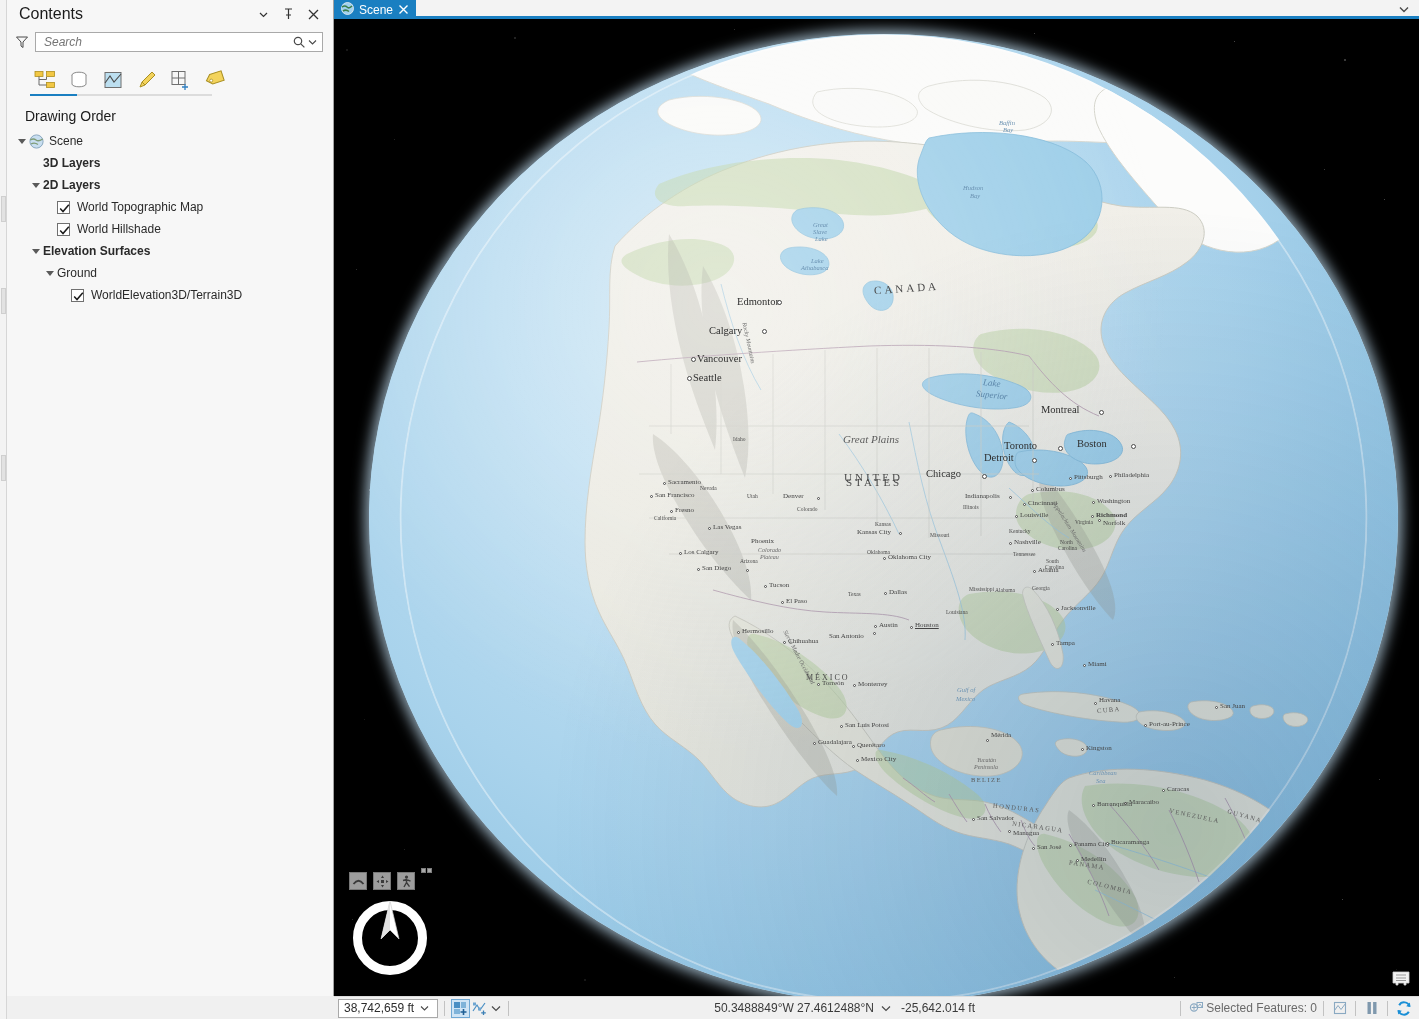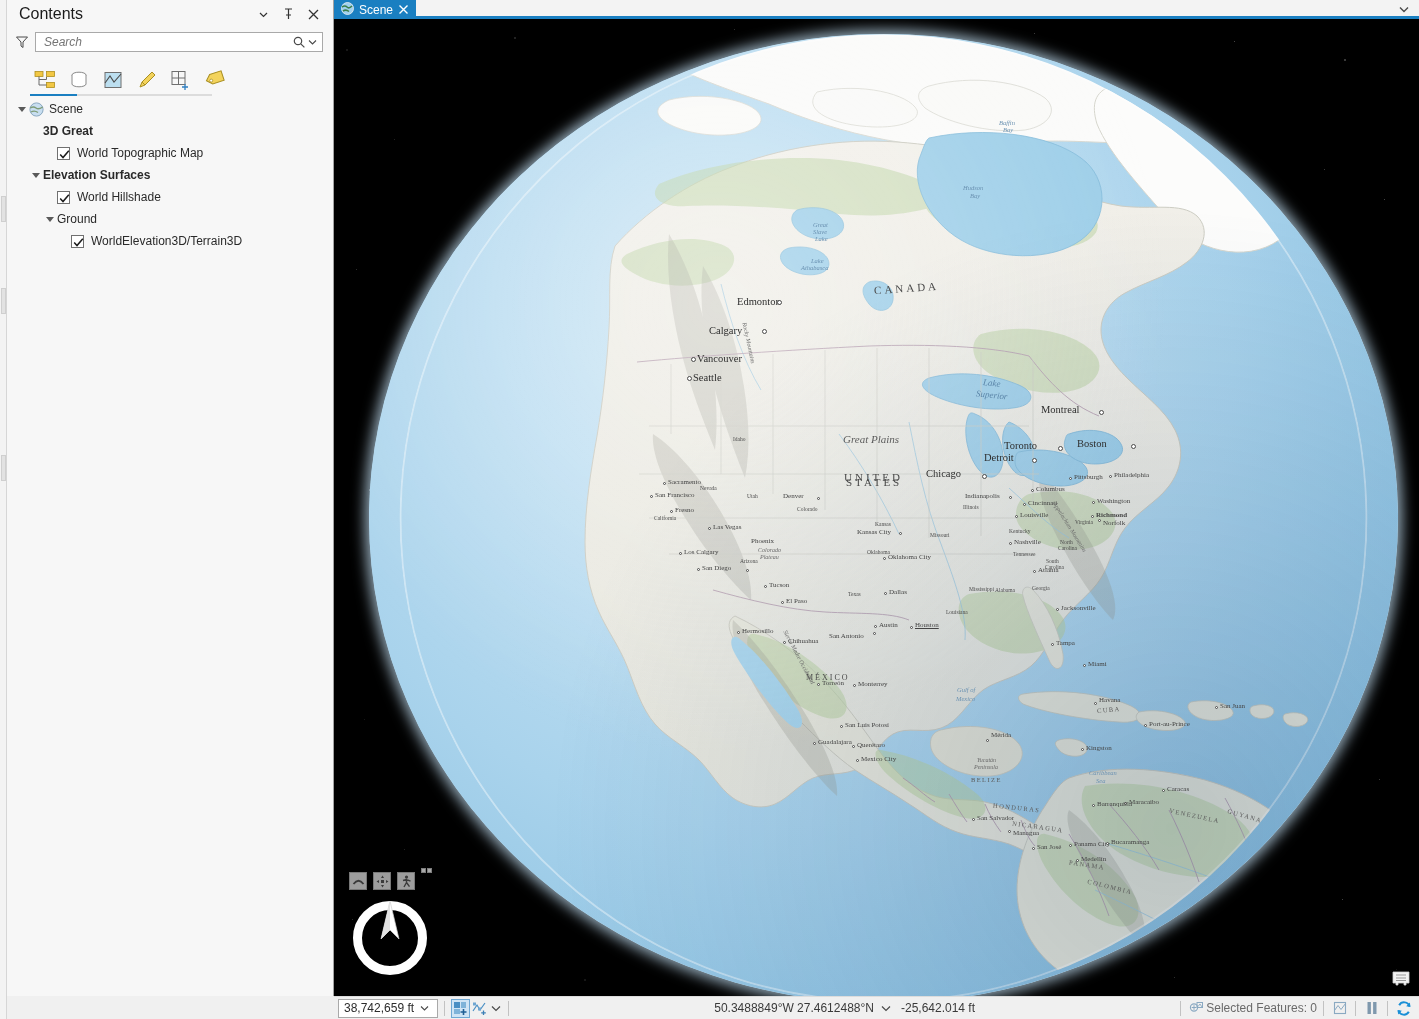--- a/index.html
+++ b/index.html
@@ -336,59 +336,66 @@
         <svg width="22" height="20" viewBox="0 0 22 20">
           <path d="M7 3 H19 L19 13 H7 L2 8 Z" fill="#f3d35c" stroke="#a98f22" stroke-width="1" transform="rotate(-18 11 8)"></path>
           <circle cx="7.2" cy="10.6" r="1.5" fill="#fff" stroke="#a98f22" stroke-width=".8"></circle>
         </svg>
       </div>
       <div class="tool-tabs-rule">
           <i></i>
         </div>
     </div>
 
+    <div class="section-title">Drawing Order</div>
 
     <div class="tree" id="layer-tree">
         <div class="tnode" style="padding-left: 0px;">
           <span class="twist">
             <span class="twist-tri"></span>
           </span>
           <span class="globe-sm"><svg width="15" height="15" viewBox="0 0 15 15">
               <circle cx="7.5" cy="7.5" r="6.6" fill="#c8def0" stroke="#8aa8c0" stroke-width="1"></circle>
               <path d="M1.2 6 Q4.5 4 7 6 T13.6 5 M2 10 Q5.5 8 9 10.5" fill="none" stroke="#7f9c77" stroke-width="1.4"></path>
             </svg></span>
           <span>Scene</span>
         </div>
         <div class="tnode bold" style="padding-left: 14px;">
           <span class="twist-sp"></span>
-          <span>3D Great</span>
+          <span>3D Layers</span>
+        </div>
+        <div class="tnode bold" style="padding-left: 14px;">
+          <span class="twist">
+            <span class="twist-tri"></span>
+          </span>
+          <span>2D Layers</span>
         </div>
         <div class="tnode" style="padding-left: 28px;">
           <span class="twist-sp"></span>
           <span class="cb">
             <svg width="11" height="11" viewBox="0 0 11 11">
               <path d="M1.2 5.6 L4 8.6 L9.8 1.8" fill="none" stroke="#1b1b1b" stroke-width="1.5"></path>
             </svg>
           </span>
           <span>World Topographic Map</span>
         </div>
-        <div class="tnode bold" style="padding-left: 14px;">
-          <span class="twist">
-            <span class="twist-tri"></span>
-          </span>
-          <span>Elevation Surfaces</span>
-        </div>
         <div class="tnode" style="padding-left: 28px;">
           <span class="twist-sp"></span>
           <span class="cb">
             <svg width="11" height="11" viewBox="0 0 11 11">
               <path d="M1.2 5.6 L4 8.6 L9.8 1.8" fill="none" stroke="#1b1b1b" stroke-width="1.5"></path>
             </svg>
           </span>
           <span>World Hillshade</span>
+        </div>
+        <div class="tnode bold" style="padding-left: 14px;">
+          <span class="twist">
+            <span class="twist-tri"></span>
+          </span>
+          <span>Elevation Surfaces</span>
         </div>
         <div class="tnode" style="padding-left: 28px;">
           <span class="twist">
             <span class="twist-tri"></span>
           </span>
           <span>Ground</span>
         </div>
         <div class="tnode" style="padding-left: 42px;">
           <span class="twist-sp"></span>
           <span class="cb">

